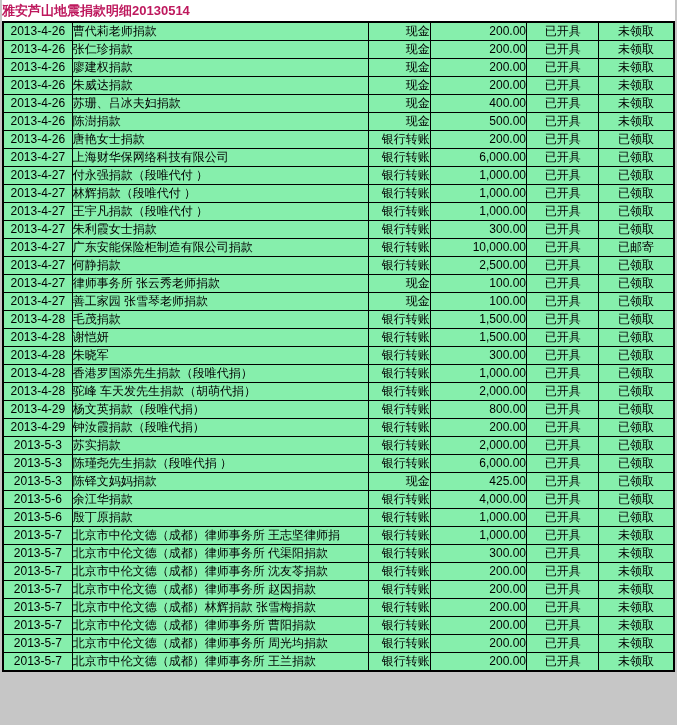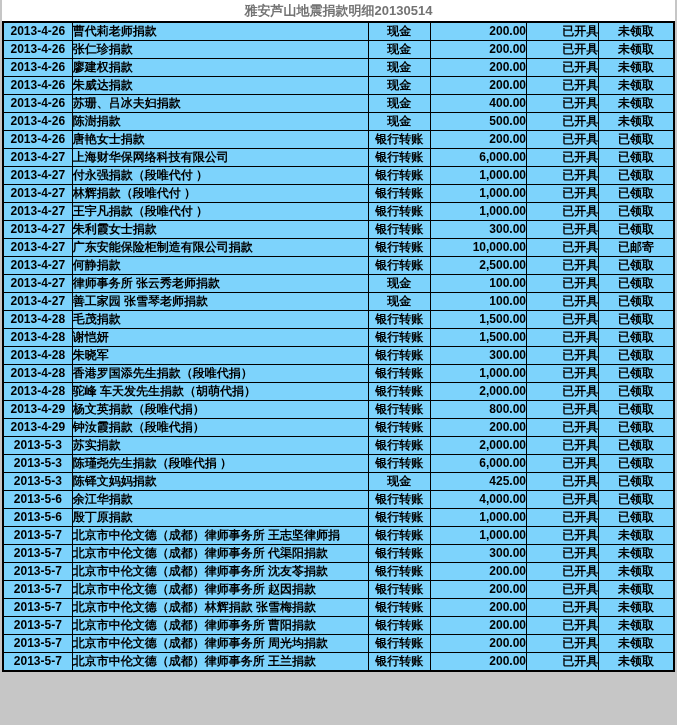--- a/index.html
+++ b/index.html
@@ -16,51 +16,49 @@
     position: relative;
   }
   .sheet {
     width: 673px;
     margin: 0 2px;
     background: #ffffff;
   }
   .title-bar {
     height: 21px;
     line-height: 21px;
-    text-align: center;
     font-size: 13px;
     font-weight: bold;
-    color: #737373;
+    color: #be185d;
     background: #ffffff;
     white-space: nowrap;
     overflow: hidden;
   }
   table.ledger {
     border-collapse: collapse;
     table-layout: fixed;
     width: 673px;
     border: 2px solid #000000;
-    background: #7dd3fc;
-    font-weight: bold;
+    background: #86efac;
   }
   table.ledger td {
     border: 1px solid #000000;
     height: 17px;
     font-size: 12px;
     color: #000000;
     padding: 0;
     white-space: nowrap;
     overflow: hidden;
     line-height: 17px;
   }
   td.c-date    { text-align: center; }
   td.c-desc    { text-align: left; padding-left: 3px; }
-  td.c-method  { text-align: center; margin-left: 36px; }
+  td.c-method  { text-align: right; margin-left: 36px; }
   td.c-amount  { text-align: right; padding-right: 7px; }
-  td.c-issued  { text-align: right; }
+  td.c-issued  { text-align: center; }
   td.c-receipt { text-align: center; }
 </style>
 </head>
 <body>
 
 <div class="viewport">
   <div class="sheet">
     <div class="title-bar">雅安芦山地震捐款明细20130514</div>
     <table class="ledger">
       <colgroup>

